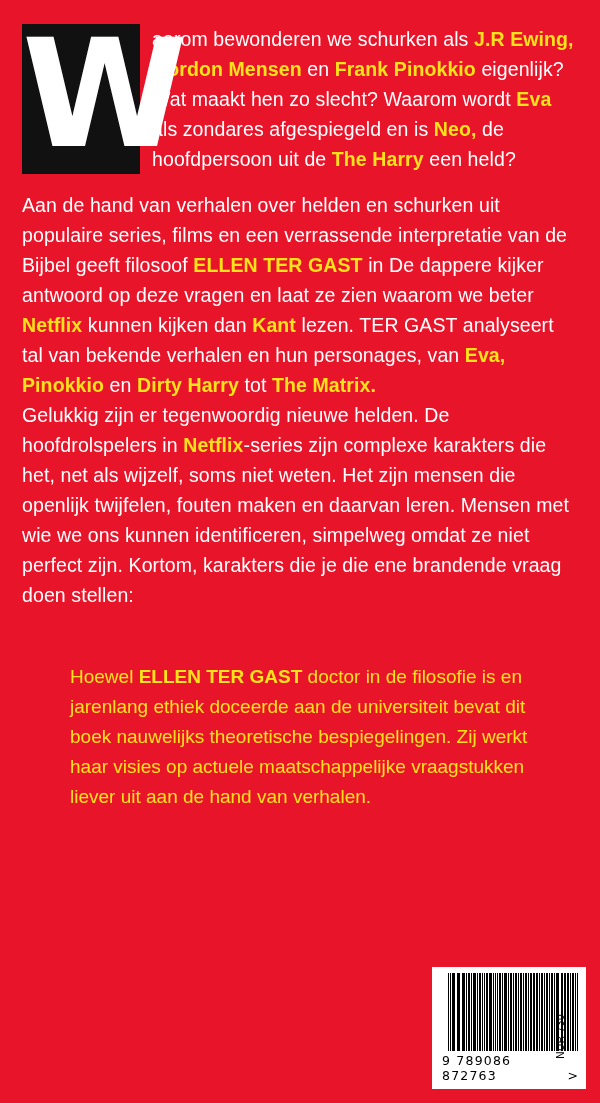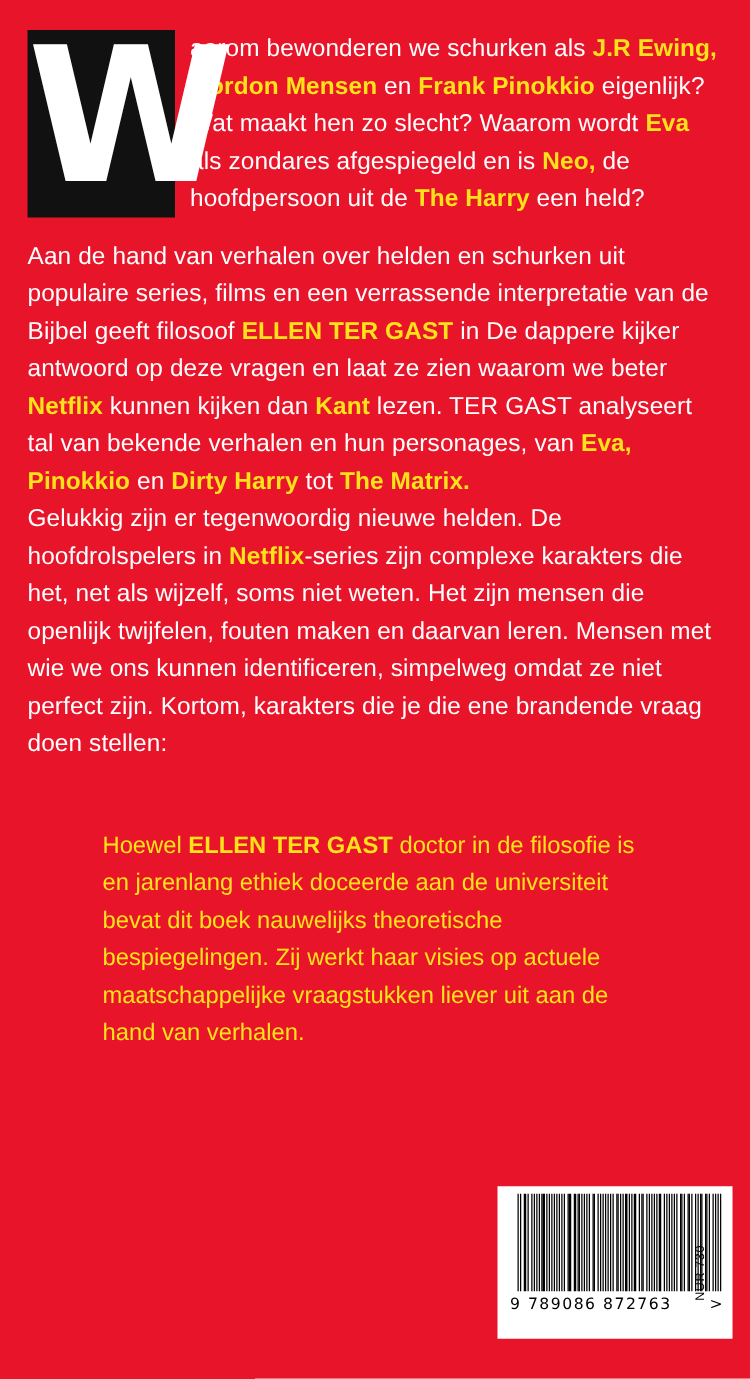--- a/index.html
+++ b/index.html
@@ -92,22 +92,22 @@
     color: #ffffff;
     font-size: 19px;
     font-weight: 500;
     letter-spacing: 0.2px;
   }
 
   
   .barcode-box {
     position: absolute;
     right: 14px;
-    bottom: 32px;
-    width: 188px;
+    bottom: 14px;
+    width: 154px;
     height: 122px;
     background: #ffffff;
     padding: 6px 8px 4px 8px;
     box-sizing: border-box;
     display: flex;
     flex-direction: column;
   }
   .bars {
     height: 78px;
     display: flex;
@@ -175,21 +175,21 @@
     <div class="body-text" style="margin-top:16px;">
       <p>Aan de hand van verhalen over helden en schurken uit populaire series, films en een verrassende interpretatie van de Bijbel geeft filosoof <span class="yel">ELLEN TER GAST</span> in De dappere kijker antwoord op deze vragen en laat ze zien waarom we beter <span class="yel">Netflix</span> kunnen kijken dan <span class="yel">Kant</span> lezen. TER GAST analyseert tal van bekende verhalen en hun personages, van <span class="yel">Eva, Pinokkio</span> en <span class="yel">Dirty Harry</span> tot <span class="yel">The Matrix.</span></p>
     </div>
 
     <div class="body-text">
       <p>Gelukkig zijn er tegenwoordig nieuwe helden. De hoofdrolspelers in <span class="yel">Netflix</span>-series zijn complexe karakters die het, net als wijzelf, soms niet weten. Het zijn mensen die openlijk twijfelen, fouten maken en daarvan leren. Mensen met wie we ons kunnen identificeren, simpelweg omdat ze niet perfect zijn. Kortom, karakters die je die ene brandende vraag doen stellen:</p>
     </div>
 
 
     <div class="bio">
-      <p style="margin:16px;">Hoewel <span class="name" style="font-weight: 700;">ELLEN TER GAST</span> doctor in de filosofie is en jarenlang ethiek doceerde aan de universiteit bevat dit boek nauwelijks theoretische bespiegelingen. Zij werkt haar visies op actuele maatschappelijke vraagstukken liever uit aan de hand van verhalen.</p>
+      <p style="margin:4px;">Hoewel <span class="name" style="font-weight: 700;">ELLEN TER GAST</span> doctor in de filosofie is en jarenlang ethiek doceerde aan de universiteit bevat dit boek nauwelijks theoretische bespiegelingen. Zij werkt haar visies op actuele maatschappelijke vraagstukken liever uit aan de hand van verhalen.</p>
     </div>
 
   </div>
 
 
   <div class="barcode-box">
     <div class="bars">
         <i style="width: 3px; margin-right: 1px;"></i>
         <i style="width: 1px; margin-right: 2px;"></i>
         <i style="width: 1px; margin-right: 1px;"></i>

